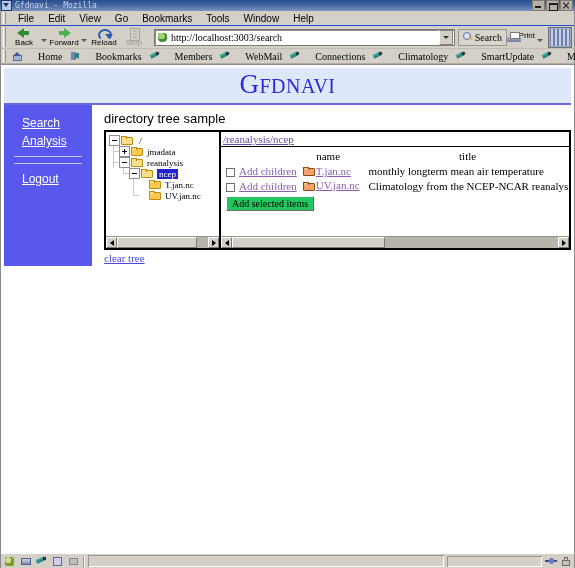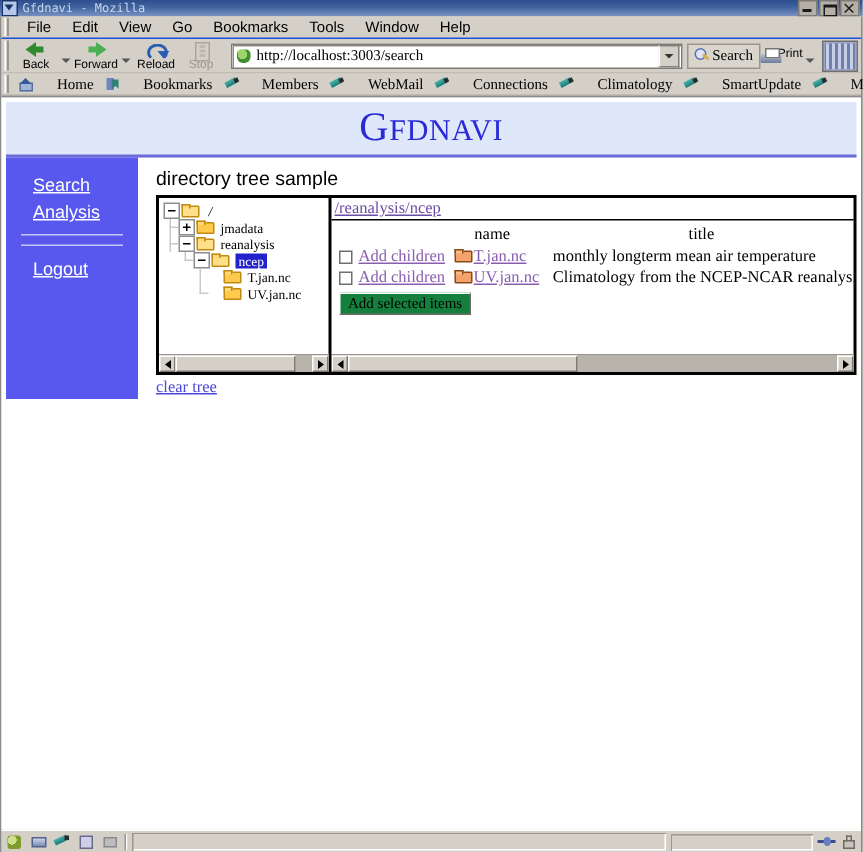--- a/index.html
+++ b/index.html
@@ -322,21 +322,21 @@
     background:#f2a26a;border:1px solid #8a4a12;box-sizing:border-box;border-radius:0 1px 1px 1px;
   }
   .fileico:after{
     content:"";position:absolute;left:0;top:0;width:6px;height:3px;
     background:#f7bb8d;border:1px solid #8a4a12;box-sizing:border-box;border-bottom:none;
   }
   .fname{color:#8a5fb0;text-decoration:underline;font-size:11px;}
   .titlecell{padding-left:9px !important;color:#000;}
   .addsel{
     font-family:"Liberation Serif", serif;font-size:10px;
-    background:#15803d;border:1px solid #fff;
+    background:#22c55e;border:1px solid #fff;
     border-right-color:#6f6b64;border-bottom-color:#6f6b64;
     padding:1px 5px;margin:2px 0 0 5px;color:#000;display:inline-block;
   }
   .cleartree{
     display:inline-block;margin-top:2px;color:#4a4ad8;
     text-decoration:underline;font-size:11px;font-family:"Liberation Serif", serif;
   }
 
   
   .statusbar{

